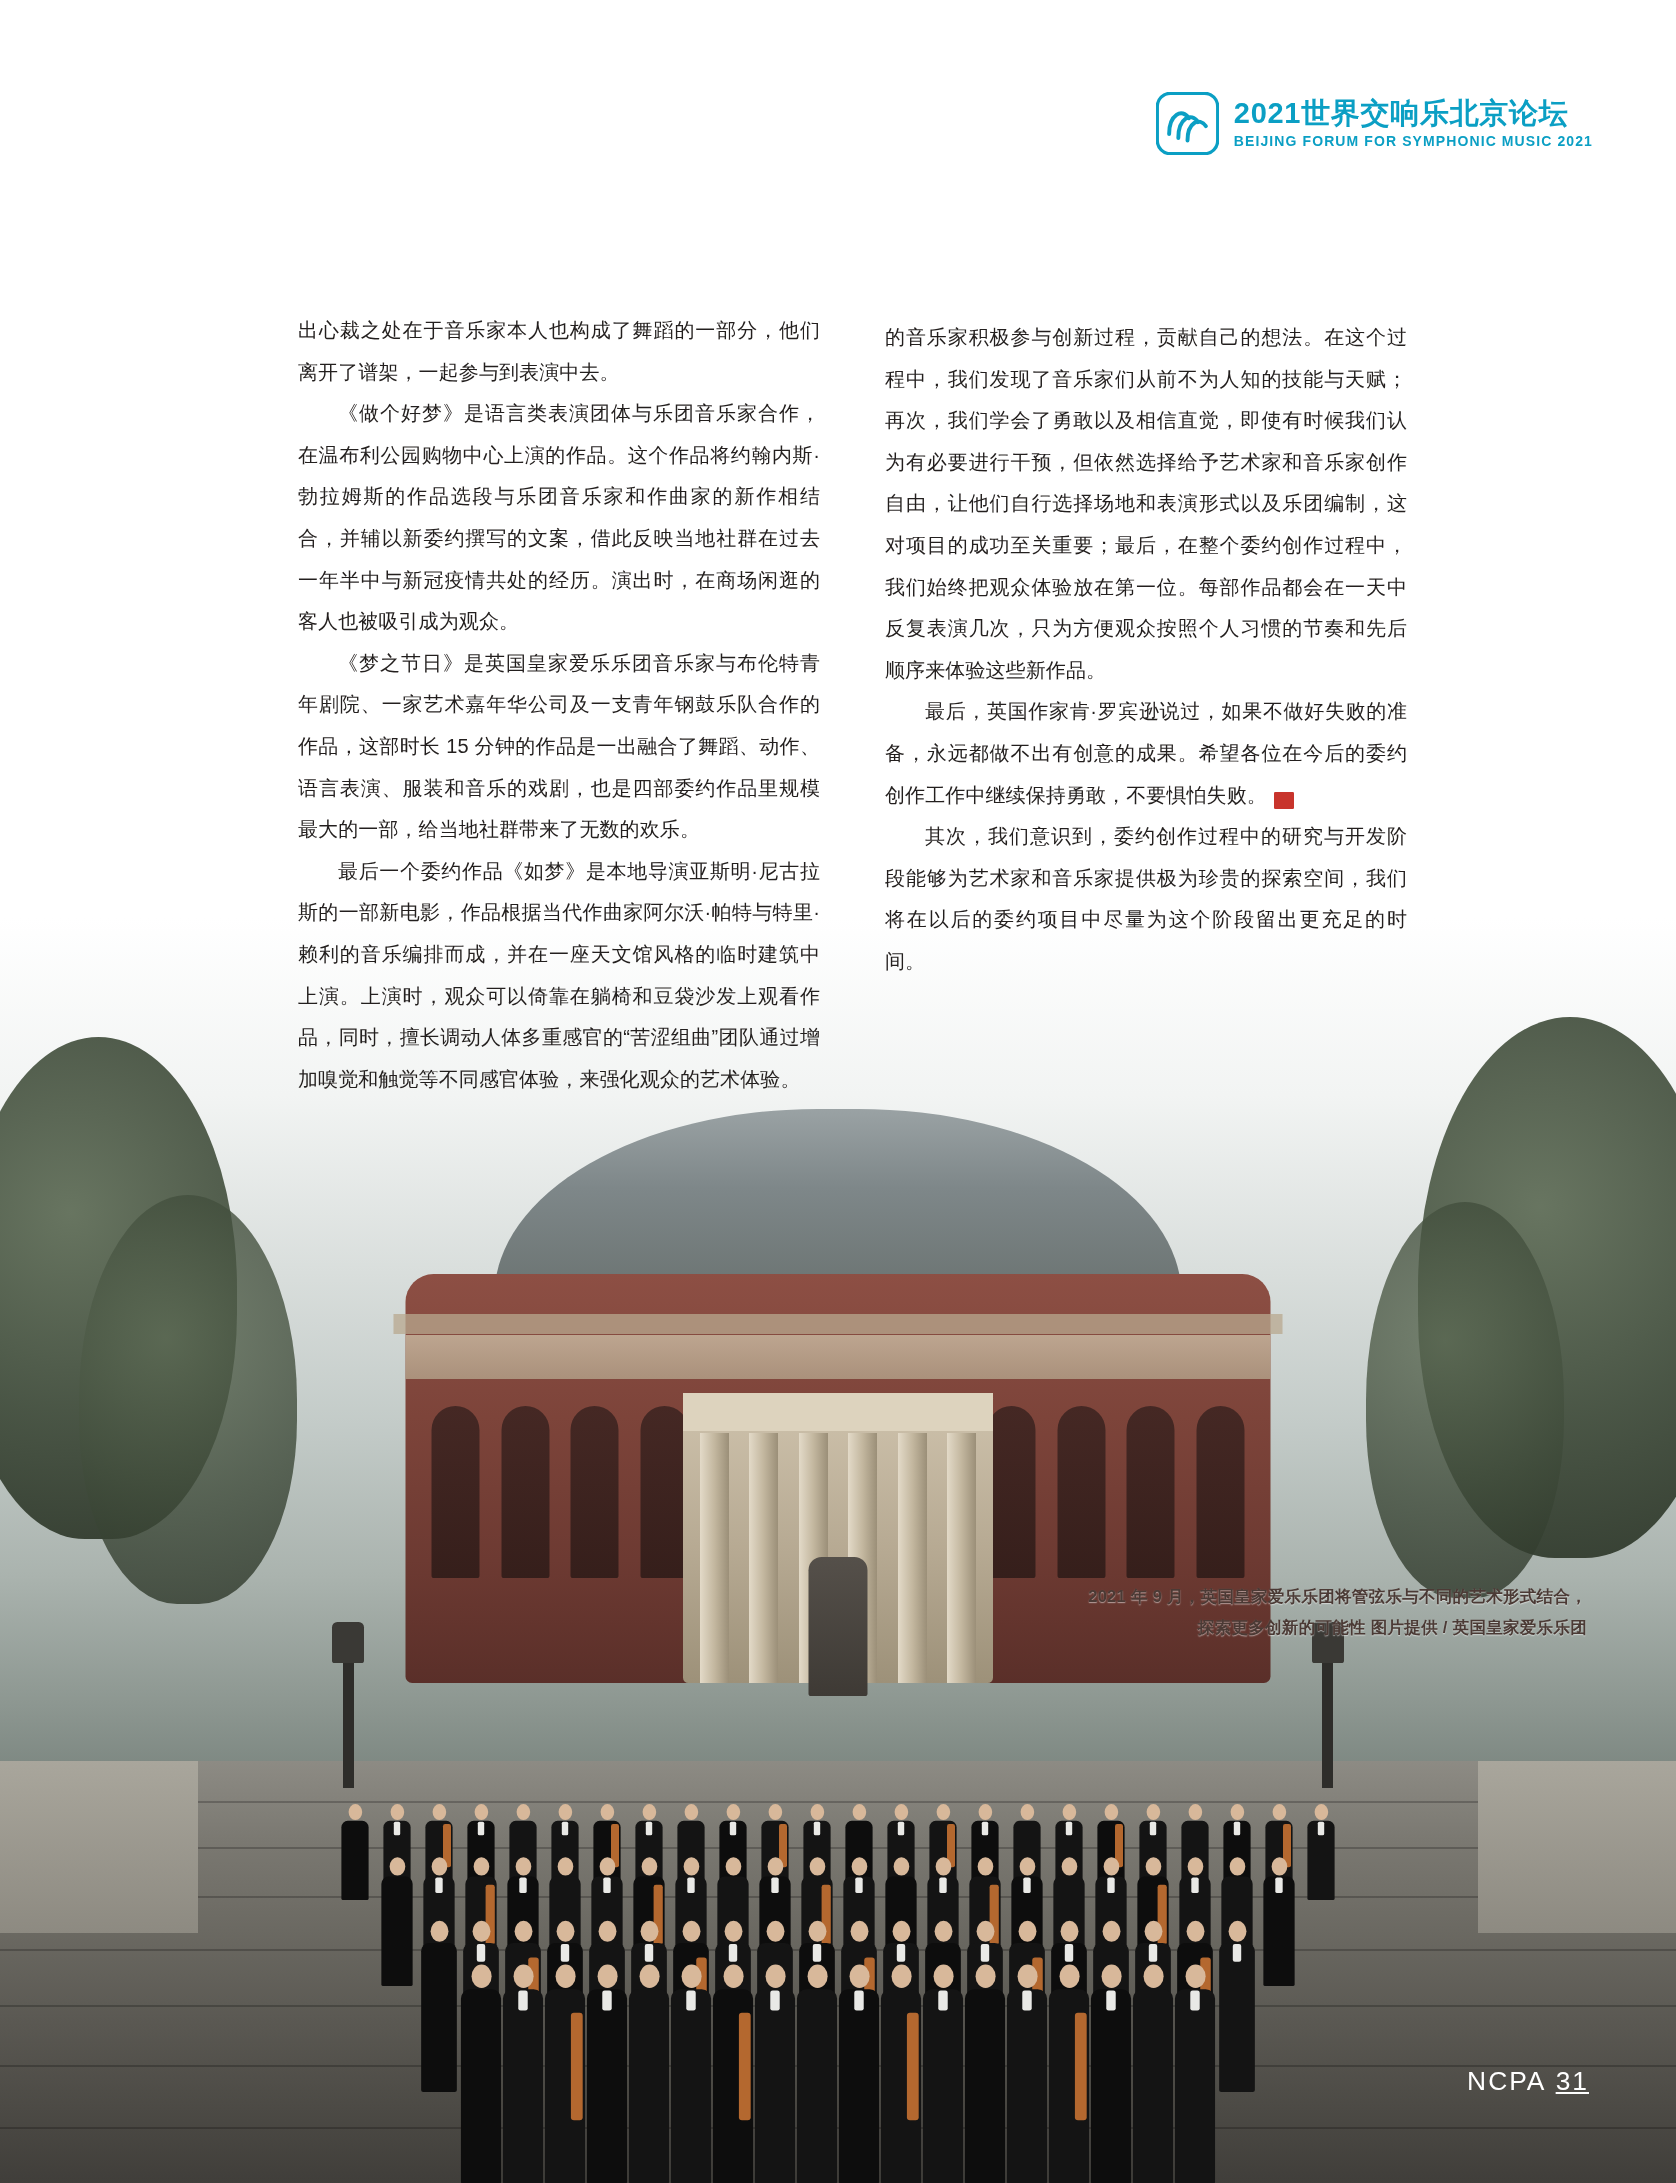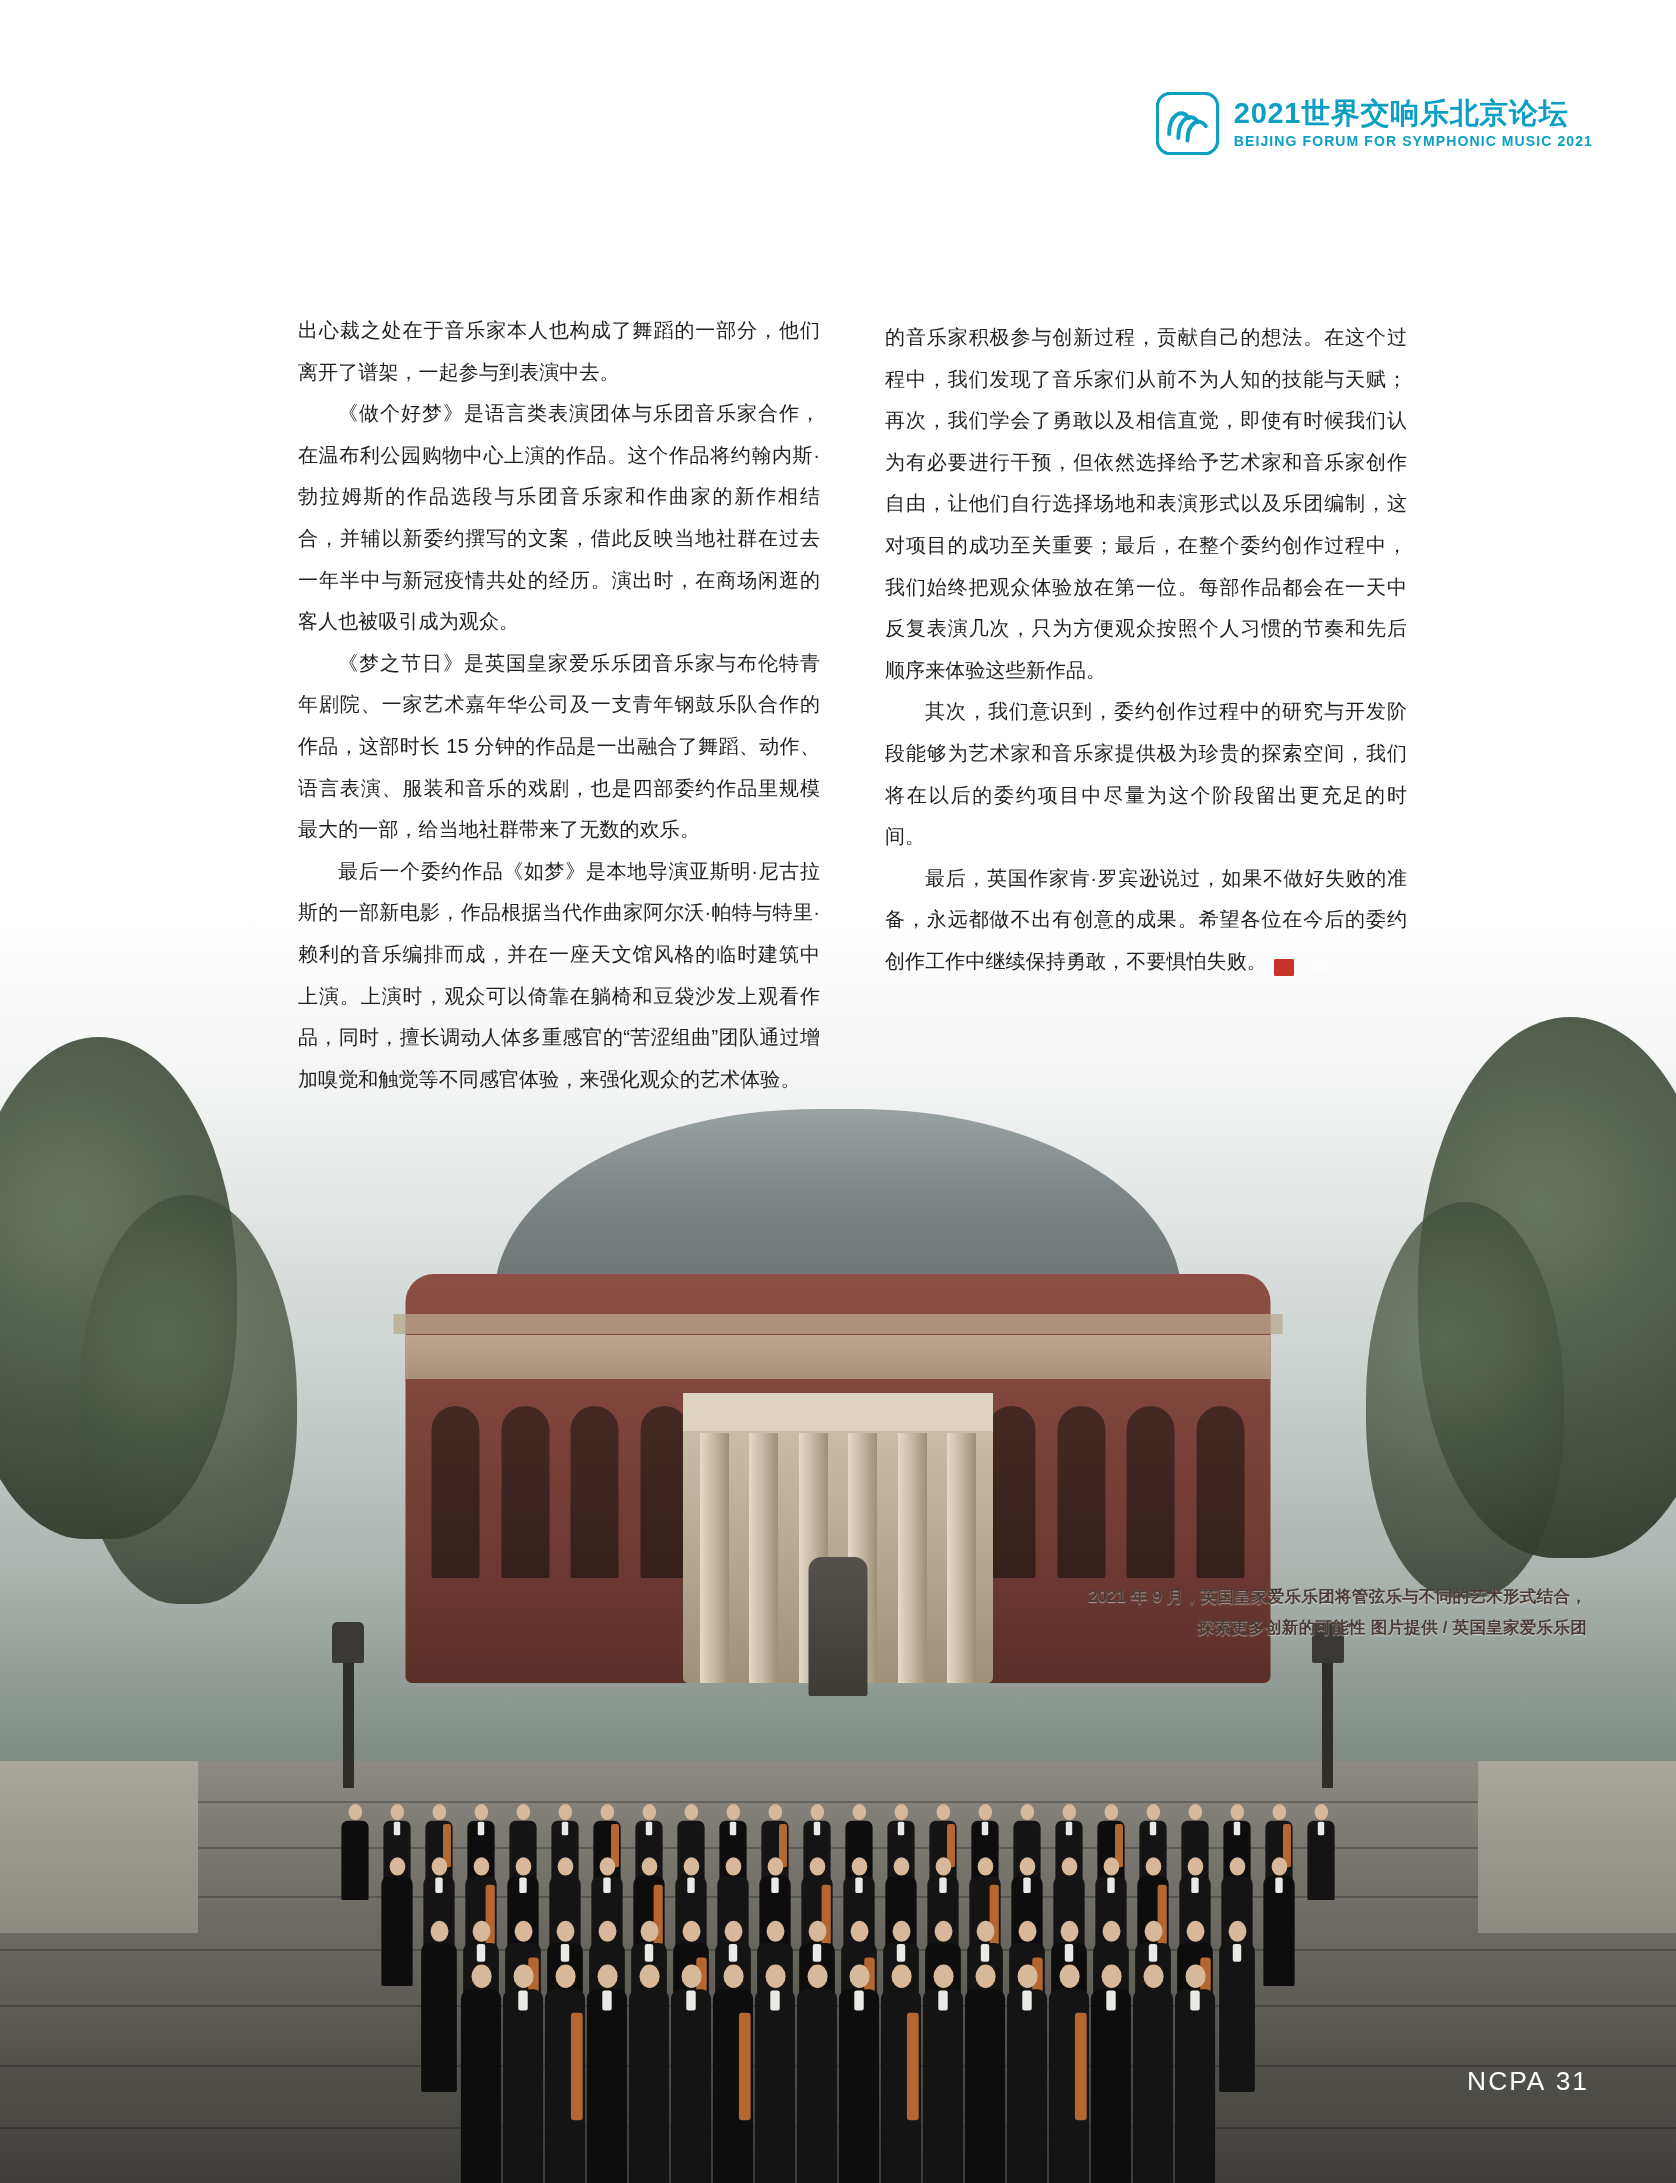--- a/index.html
+++ b/index.html
@@ -288,20 +288,21 @@
     right: 87px;
     bottom: 87px;
     color: #ffffff;
     font-size: 26.4px;
     letter-spacing: 2px;
     font-weight: 400;
   }
   .page-number .num {
     font-weight: 400;
     margin-left: 9.2px;
+    text-decoration: underline;
   }
 
   
   .columns {
     position: absolute;
     left: 0; right: 0;
     top: 310px;
   }
   .col-text {
     position: absolute;
@@ -833,19 +834,19 @@
 
   <div class="columns">
     <div class="col-text col-left">
       <p class="no-indent">出心裁之处在于音乐家本人也构成了舞蹈的一部分，他们离开了谱架，一起参与到表演中去。</p>
       <p>《做个好梦》是语言类表演团体与乐团音乐家合作，在温布利公园购物中心上演的作品。这个作品将约翰内斯·勃拉姆斯的作品选段与乐团音乐家和作曲家的新作相结合，并辅以新委约撰写的文案，借此反映当地社群在过去一年半中与新冠疫情共处的经历。演出时，在商场闲逛的客人也被吸引成为观众。</p>
       <p>《梦之节日》是英国皇家爱乐乐团音乐家与布伦特青年剧院、一家艺术嘉年华公司及一支青年钢鼓乐队合作的作品，这部时长 15 分钟的作品是一出融合了舞蹈、动作、语言表演、服装和音乐的戏剧，也是四部委约作品里规模最大的一部，给当地社群带来了无数的欢乐。</p>
       <p>最后一个委约作品《如梦》是本地导演亚斯明·尼古拉斯的一部新电影，作品根据当代作曲家阿尔沃·帕特与特里·赖利的音乐编排而成，并在一座天文馆风格的临时建筑中上演。上演时，观众可以倚靠在躺椅和豆袋沙发上观看作品，同时，擅长调动人体多重感官的“苦涩组曲”团队通过增加嗅觉和触觉等不同感官体验，来强化观众的艺术体验。</p>
     </div>
     <div class="col-text col-right">
       <p class="no-indent">的音乐家积极参与创新过程，贡献自己的想法。在这个过程中，我们发现了音乐家们从前不为人知的技能与天赋；再次，我们学会了勇敢以及相信直觉，即使有时候我们认为有必要进行干预，但依然选择给予艺术家和音乐家创作自由，让他们自行选择场地和表演形式以及乐团编制，这对项目的成功至关重要；最后，在整个委约创作过程中，我们始终把观众体验放在第一位。每部作品都会在一天中反复表演几次，只为方便观众按照个人习惯的节奏和先后顺序来体验这些新作品。</p>
+      <p><span>最后，英国作家肯·罗宾逊说过，如果不做好失败的准备，永远都做不出有创意的成果。希望各位在今后的委约创作工作中继续保持勇敢，不要惧怕失败。</span><span class="end-mark">NC</span></p>
       <p>其次，我们意识到，委约创作过程中的研究与开发阶段能够为艺术家和音乐家提供极为珍贵的探索空间，我们将在以后的委约项目中尽量为这个阶段留出更充足的时间。</p>
-      <p><span>最后，英国作家肯·罗宾逊说过，如果不做好失败的准备，永远都做不出有创意的成果。希望各位在今后的委约创作工作中继续保持勇敢，不要惧怕失败。</span><span class="end-mark">NC</span></p>
     </div>
   </div>
 
 </div>
 
 
 </body></html>

